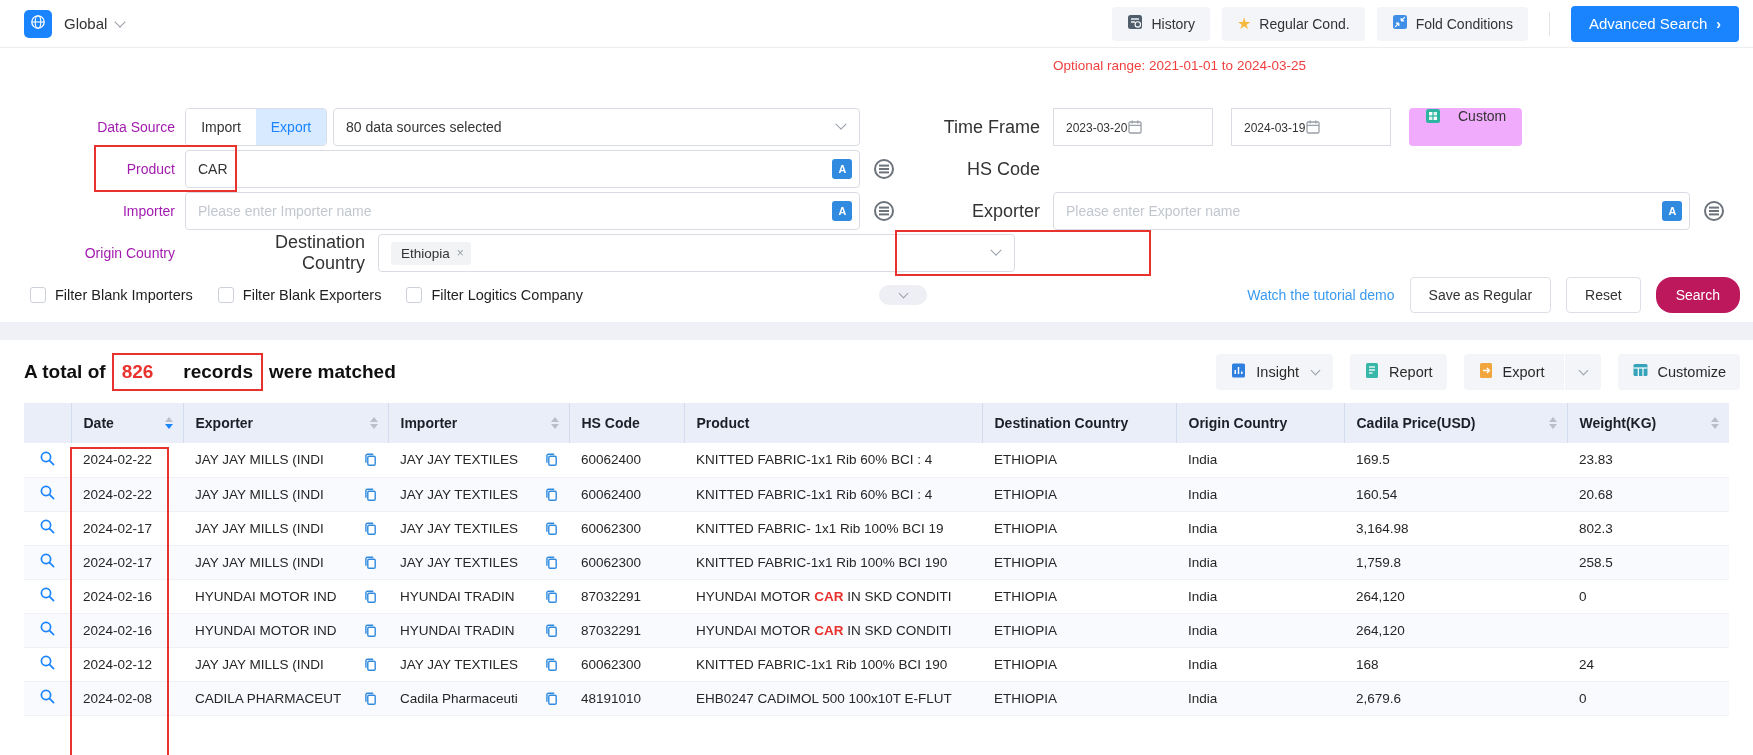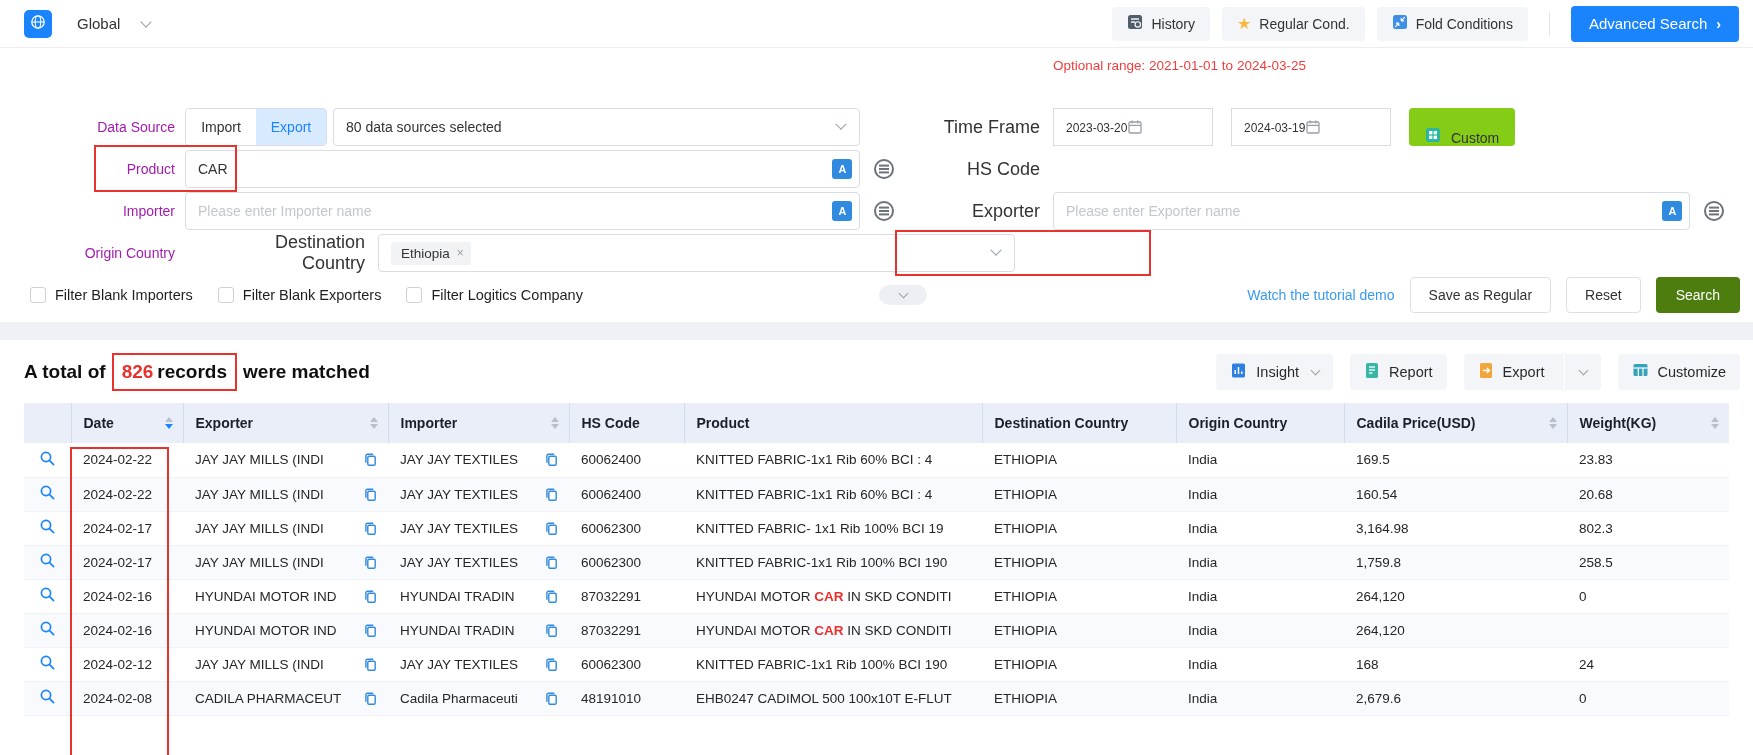--- a/index.html
+++ b/index.html
@@ -2,21 +2,21 @@
 <html><head>
 <meta charset="utf-8">
 <style>
   * { margin:0; padding:0; box-sizing:border-box; }
   html,body { width:1753px; height:755px; }
   body {
     position:relative; overflow:hidden; background:#fff;
     font-family:"Liberation Sans", sans-serif; color:#333;
   }
   
-  .topbar { height:48px; display:flex; align-items:center; padding:0 14px 0 24px; border-bottom:1px solid #ededf0;gap:13px; }
+  .topbar { height:48px; display:flex; align-items:center; padding:0 14px 0 24px; border-bottom:1px solid #ededf0; }
   .globe-btn { width:28px; height:28px; background:#1a84ff; border-radius:5px; display:flex; align-items:center; justify-content:center; margin-right:12px; cursor:pointer; }
   .region-label { font-size:15px; color:#333; margin-right:9px; }
   .chv { width:8px; height:8px; border-right:1.6px solid #98a0ab; border-bottom:1.6px solid #98a0ab; transform:rotate(45deg); margin-top:-4px; display:inline-block; }
   .topbar-right { margin-left:auto; display:flex; align-items:center; gap:12px; }
   .tb-btn { height:34px; background:#f3f5f8; border-radius:4px; display:flex; align-items:center; gap:8px; padding:0 15px; font-size:14px; color:#333; cursor:pointer; }
   .divider-v { width:1px; height:24px; background:#e3e5e9; margin:0 9px; }
   .adv-btn { height:36px; background:#1a84ff; color:#fff; border-radius:4px; display:flex; align-items:center; gap:9px; padding:0 18px; font-size:15px; cursor:pointer; }
   .adv-arrow { font-size:14px; font-weight:bold; }
   .star { color:#f6b83d; font-size:16px; line-height:1; }
   
@@ -40,38 +40,38 @@
   .seg { display:flex; border:1px solid #d9dde3; border-radius:4px; overflow:hidden; height:38px; flex:none; }
   .seg-item { width:70px; display:flex; align-items:center; justify-content:center; font-size:14px; cursor:pointer; background:#fff; color:#333; }
   .seg-item.active { background:#d8eaff; color:#1a84ff; }
   .ds-select { margin-left:6px; flex:1; }
   .t-icon { position:absolute; right:8px; top:9px; width:20px; height:20px; background:#2f8ae0; border-radius:3px; color:#fff; font-size:12px; font-weight:bold; display:flex; align-items:center; justify-content:center; cursor:pointer; }
   .t-icon i { font-style:normal; transform:scale(.9); }
   .g-icon { width:20px; height:20px; border:2px solid #6d737b; border-radius:50%; position:relative; cursor:pointer; flex:none; }
   .g-icon::before { content:""; position:absolute; left:3px; top:7px; width:10px; height:2px; background:#6d737b; box-shadow:0 -3.4px 0 #6d737b, 0 3.4px 0 #6d737b; }
   .date-inp { width:160px; flex:none; height:38px; border:1px solid #d9dde3; border-radius:0; display:flex; align-items:center; padding:2px 10px 0 12px; font-size:12px; color:#333; margin-right:18px; cursor:pointer; }
   .date-inp svg { margin-left:auto; }
-  .custom-btn { height:38px; background:#84cc16; border-radius:4px; display:flex; align-items:flex-end; gap:10px; padding:0 16px; font-size:14px; cursor:pointer; flex:none; }
+  .custom-btn { height:38px; background:#f0abfc; border-radius:4px; display:flex; align-items:flex-start; gap:17px; padding:0 16px; font-size:14px; cursor:pointer; flex:none; }
   .tag { background:#f2f3f5; border-radius:3px; padding:4px 7px 4px 10px; font-size:13.5px; display:flex; align-items:center; gap:7px; color:#333; }
   .tag-x { color:#9aa0a8; font-size:12px; cursor:pointer; }
   
   .filters-row { display:flex; align-items:center; height:40px; padding:0 13px 0 30px; position:relative; }
   .cb-item { display:flex; align-items:center; gap:9px; font-size:14.5px; color:#1f1f1f; margin-right:25px; cursor:pointer; }
   .cb-box { width:16px; height:16px; border:1px solid #ccd1d9; border-radius:3px; background:#fff; flex:none; }
   .collapse-pill { position:absolute; left:879px; top:10px; width:48px; height:20px; background:#edeff4; border-radius:10px; display:flex; align-items:center; justify-content:center; cursor:pointer; }
   .collapse-pill .chv { width:7px; height:7px; margin-top:-3px; }
   .filters-actions { margin-left:auto; display:flex; align-items:center; gap:15px; }
   .link { color:#3b9af0; font-size:14px; cursor:pointer; }
   .btn-plain { height:36px; border:1px solid #dcdfe5; border-radius:4px; background:#fff; padding:0 18px; font-size:14px; display:flex; align-items:center; cursor:pointer; color:#333; }
-  .btn-primary { height:36px; background:#4d7c0f; color:#fff; border-radius:4px; padding:0 20px; font-size:14px; display:flex; align-items:center; cursor:pointer; }
+  .btn-primary { height:36px; background:#be185d; color:#fff; border-radius:16px; padding:0 20px; font-size:14px; display:flex; align-items:center; cursor:pointer; }
   .sep-band { height:18px; background:#eff1f6; margin-top:7px; }
   
   .results-bar { height:63px; display:flex; align-items:center; padding:0 13px 0 24px; }
   .summary { font-size:19px; font-weight:bold; color:#0f0f0f; display:flex; align-items:center; }
-  .count-box { display:inline-flex; align-items:center; border:2px solid #e8322e; padding:6px 8px; margin:0 6px; gap:4px; }
+  .count-box { display:inline-flex; align-items:center; border:2px solid #e8322e; padding:6px 8px; margin:0 6px; gap:30px; }
   .count { color:#e8322e; }
   .res-actions { margin-left:auto; display:flex; align-items:center; gap:17px; }
   .res-btn { height:36px; background:#f3f5f8; border-radius:4px; padding:0 14px; font-size:14.5px; display:flex; align-items:center; gap:9px; color:#2a2a2a; cursor:pointer; }
   .res-btn .chv { width:7px; height:7px; margin-left:4px; margin-top:-3px; }
   .split-sep { width:1px; height:36px; background:#fff; margin:0 2px 0 10px; }
   
   .tbl { width:1705px; margin:0 24px; border-collapse:collapse; table-layout:fixed; font-size:13.5px; }
   .tbl th { background:#e9eef8; height:40px; text-align:left; padding:0 10px 0 12px; font-size:14px; color:#1b1f27; border-right:1px solid #d3dcec; }
   .tbl th:last-child { border-right:none; }
   .th-flex { display:flex; align-items:center; font-weight:bold; }

